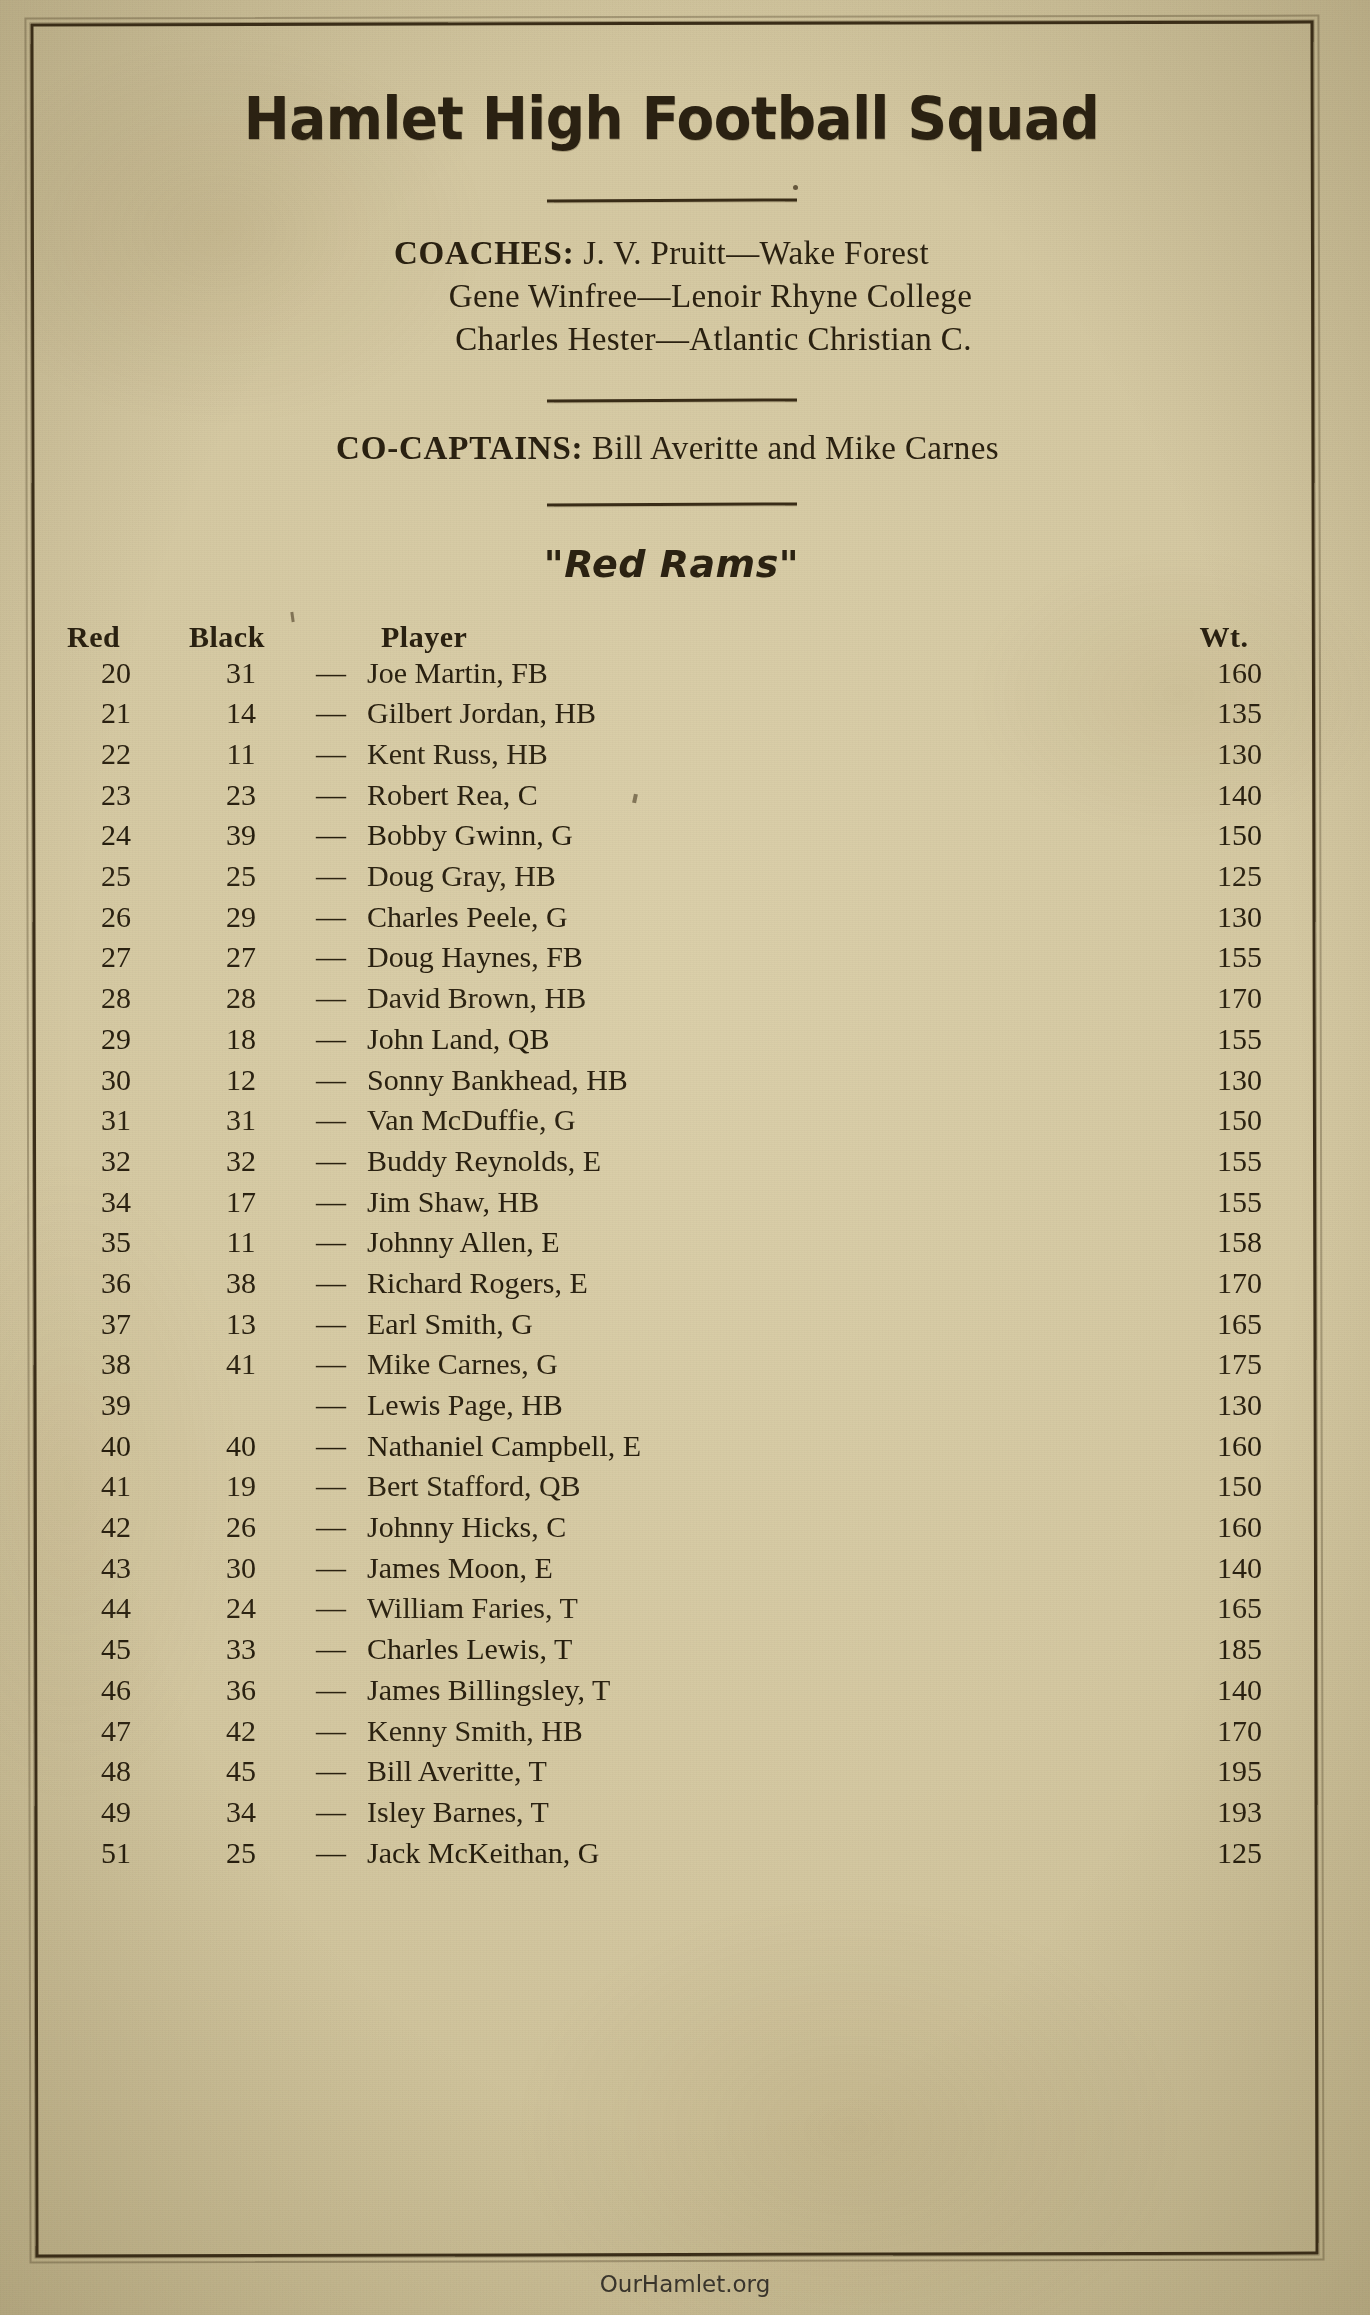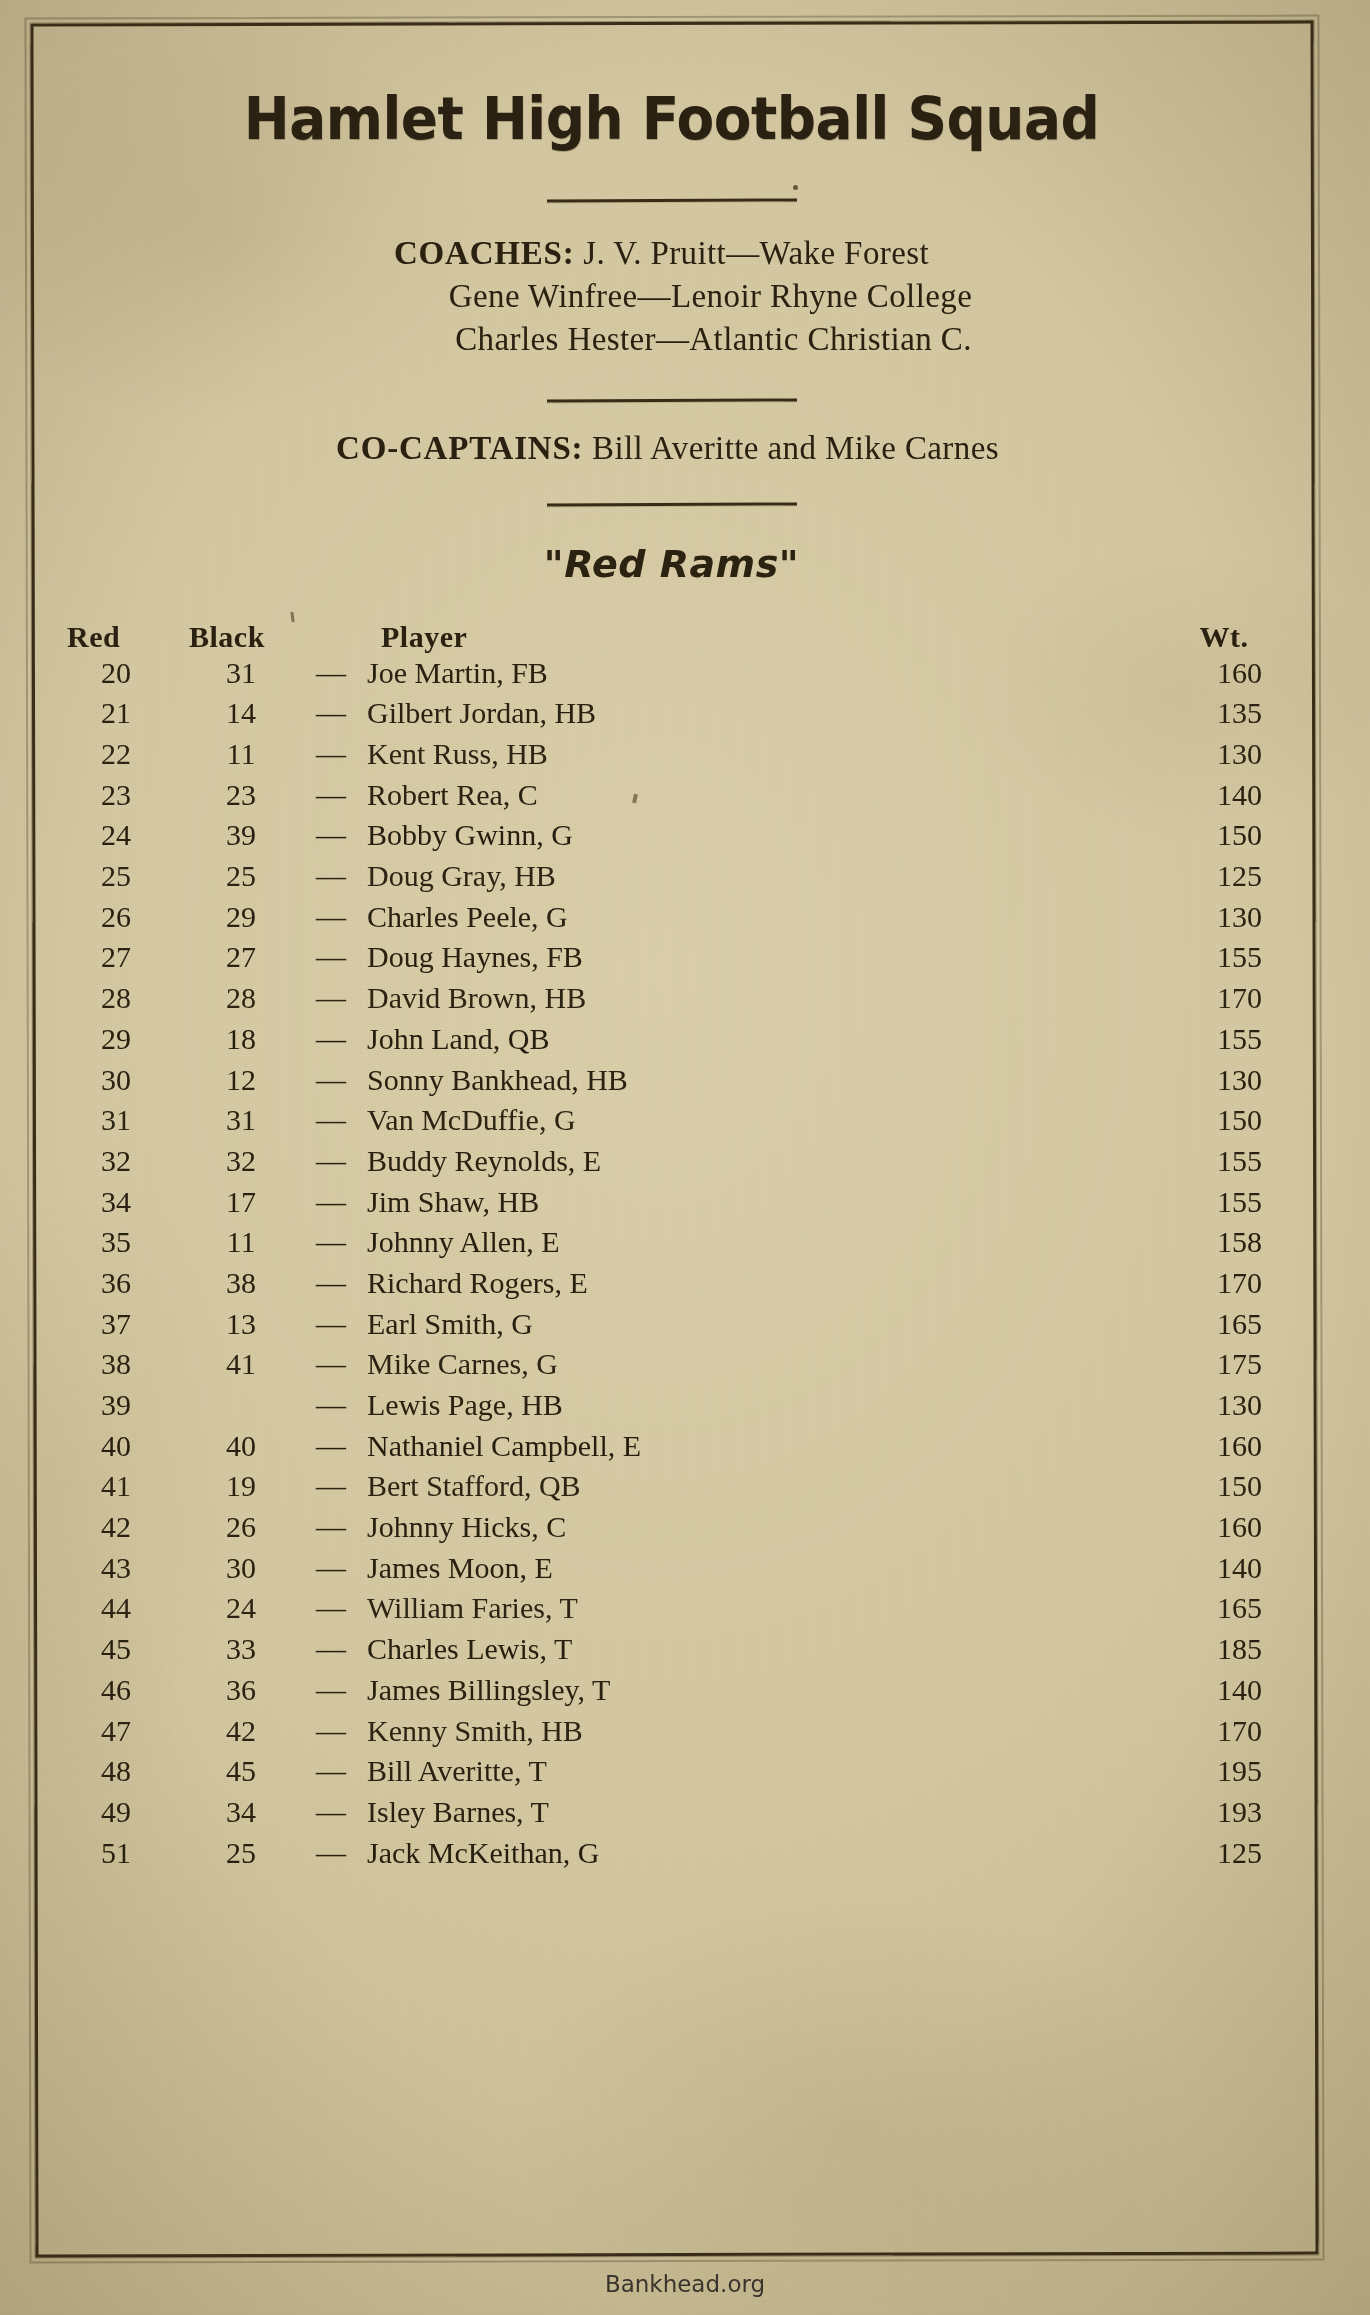--- a/index.html
+++ b/index.html
@@ -514,13 +514,13 @@
           <div class="c-wt">125</div>
         </div>
       </div>
   </div>
 
   <div class="mark" style="left:600px;top:772px;width:4px;height:9px;transform:rotate(12deg);"></div>
   <div class="mark" style="left:258px;top:590px;width:3px;height:10px;transform:rotate(-8deg);"></div>
 </div>
 
 <div id="vignette"></div>
-<div class="watermark">Bankhead.org</div>
+<div class="watermark">OurHamlet.org</div>
 
 </body></html>

